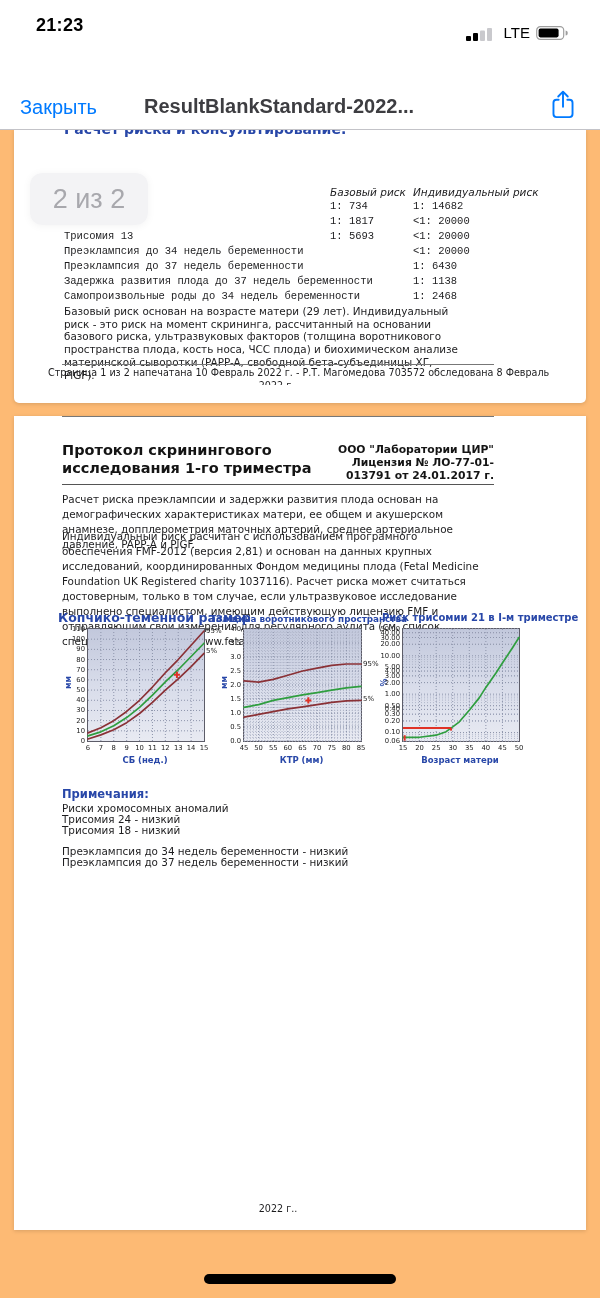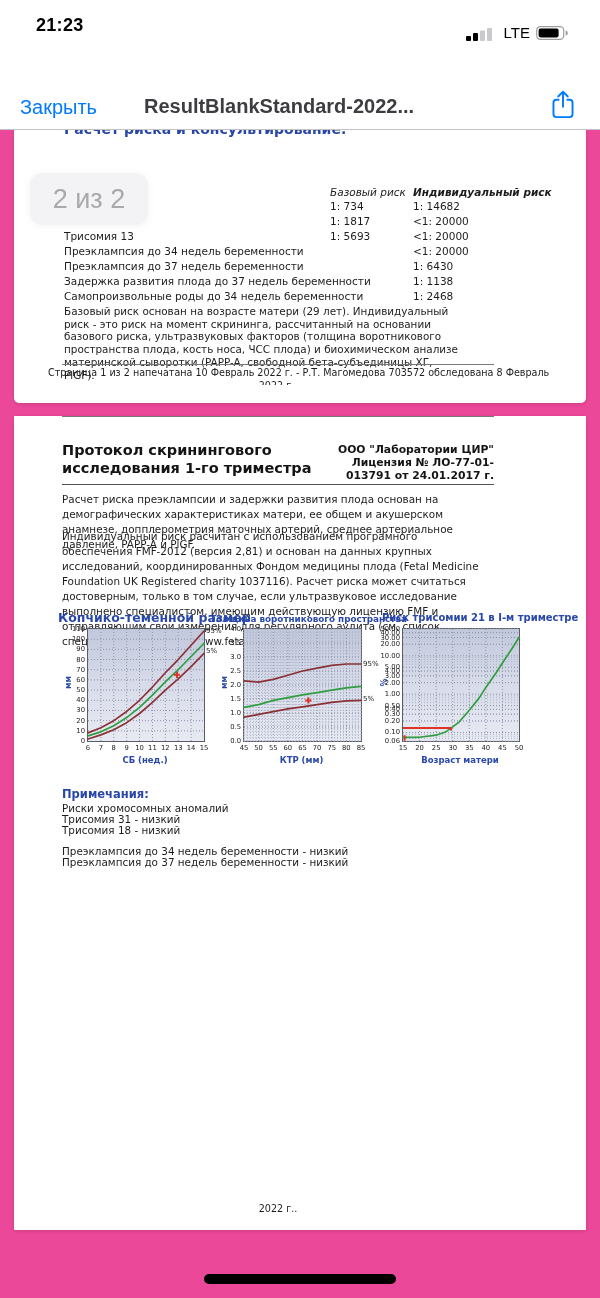--- a/index.html
+++ b/index.html
@@ -1,17 +1,17 @@
 <!DOCTYPE html>
 <html><head>
 <meta charset="utf-8">
 <style>
   html,body{margin:0;padding:0;}
   body{background:#555;}
-  .screen{position:relative;width:600px;height:1298px;margin:0 auto;background:#ec4899;overflow:hidden;
+  .screen{position:relative;width:600px;height:1298px;margin:0 auto;background:#fdba74;overflow:hidden;
           font-family:"DejaVu Sans",sans-serif;-webkit-font-smoothing:antialiased;}
   
   .statusbar{position:absolute;top:0;left:0;right:0;height:54px;background:#fff;z-index:30;}
   .time{position:absolute;left:36px;top:15px;font-family:"Liberation Sans",sans-serif;font-size:18px;font-weight:700;color:#000;letter-spacing:.3px;}
   .sig{position:absolute;right:104px;top:26px;width:30px;height:13px;}
   .lte{position:absolute;right:70px;top:24px;font-family:"Liberation Sans",sans-serif;font-size:15px;color:#000;}
   .batt{position:absolute;right:30px;top:25px;width:34px;height:14px;}
   
   .navbar{position:absolute;top:54px;left:0;right:0;height:75px;background:#fff;z-index:29;border-bottom:1px solid #c3c3c8;}
   .nav-close{position:absolute;left:20px;top:42px;font-family:"Liberation Sans",sans-serif;font-size:20px;color:#007aff;cursor:pointer;}
@@ -23,22 +23,22 @@
   .page2{top:416px;height:814px;border-radius:0;}
   .doc{color:#1c1c1e;}
   
   .p1-heading-clip{position:absolute;left:50px;top:0;height:17px;overflow:hidden;}
   .p1-heading{display:block;margin-top:-8px;font-size:14px;font-weight:700;color:#2847a8;white-space:nowrap;}
   .badge{position:absolute;left:16px;top:44px;width:118px;height:52px;border-radius:12px;
          background:rgba(243,243,245,.96);box-shadow:0 1px 8px rgba(0,0,0,.05);z-index:5;
          font-family:"Liberation Sans",sans-serif;font-size:27px;color:#a8a8ad;text-align:center;line-height:52px;}
   .t-head{position:absolute;top:57px;left:0;right:0;height:14px;font-size:10.5px;font-style:italic;}
   .t-head .h1{position:absolute;left:316px;}
-  .t-head .h2{position:absolute;left:399px;font-weight:bold;}
-  .t-rows{position:absolute;top:71px;left:0;right:0;}
+  .t-head .h2{position:absolute;left:399px;}
+  .t-rows{position:absolute;top:71px;left:0;right:0;font-family:Liberation Mono, monospace;}
   .t-row{position:relative;height:15px;font-size:10.5px;}
   .t-row span{position:absolute;top:0;white-space:nowrap;}
   .t-row .lb{left:50px;} .t-row .bs{left:316px;} .t-row .ind{left:399px;}
   .p1-note{position:absolute;left:50px;top:176px;width:400px;font-size:10.4px;line-height:12.7px;text-align:left;}
   .f-hr{position:absolute;left:48px;width:432px;border-top:1px solid #777;}
   .f-line{position:absolute;left:34px;width:460px;text-align:center;font-size:9.6px;white-space:nowrap;}
   .p1-f1{top:238px;}
   .p1-f2clip{position:absolute;left:34px;width:460px;top:251px;height:5px;overflow:hidden;text-align:center;font-size:9.6px;}
   
   .p2-title{position:absolute;left:48px;top:26px;width:320px;font-size:14.5px;font-weight:700;line-height:17.5px;color:#141414;}
@@ -435,21 +435,21 @@
         <span class="yt" style="top: 100%;">0.06</span>
       </div>
 
     <div class="xlab xl1">СБ (нед.)</div>
     <div class="xlab xl2">КТР (мм)</div>
     <div class="xlab xl3">Возраст матери</div>
 
     <div class="notes-h">Примечания:</div>
     <div class="notes" id="notes">
         <div class="note-line">Риски хромосомных аномалий</div>
-        <div class="note-line">Трисомия 31 - низкий</div>
+        <div class="note-line">Трисомия 24 - низкий</div>
         <div class="note-line">Трисомия 18 - низкий</div>
         <div class="note-line">&nbsp;</div>
         <div class="note-line">Преэклампсия до 34 недель беременности - низкий</div>
         <div class="note-line">Преэклампсия до 37 недель беременности - низкий</div>
         <div class="note-line">&nbsp;</div>
       </div>
 
     <div class="f-hr"></div>
     <div class="f-line p2-f2">2022 г..</div>
   </div>

